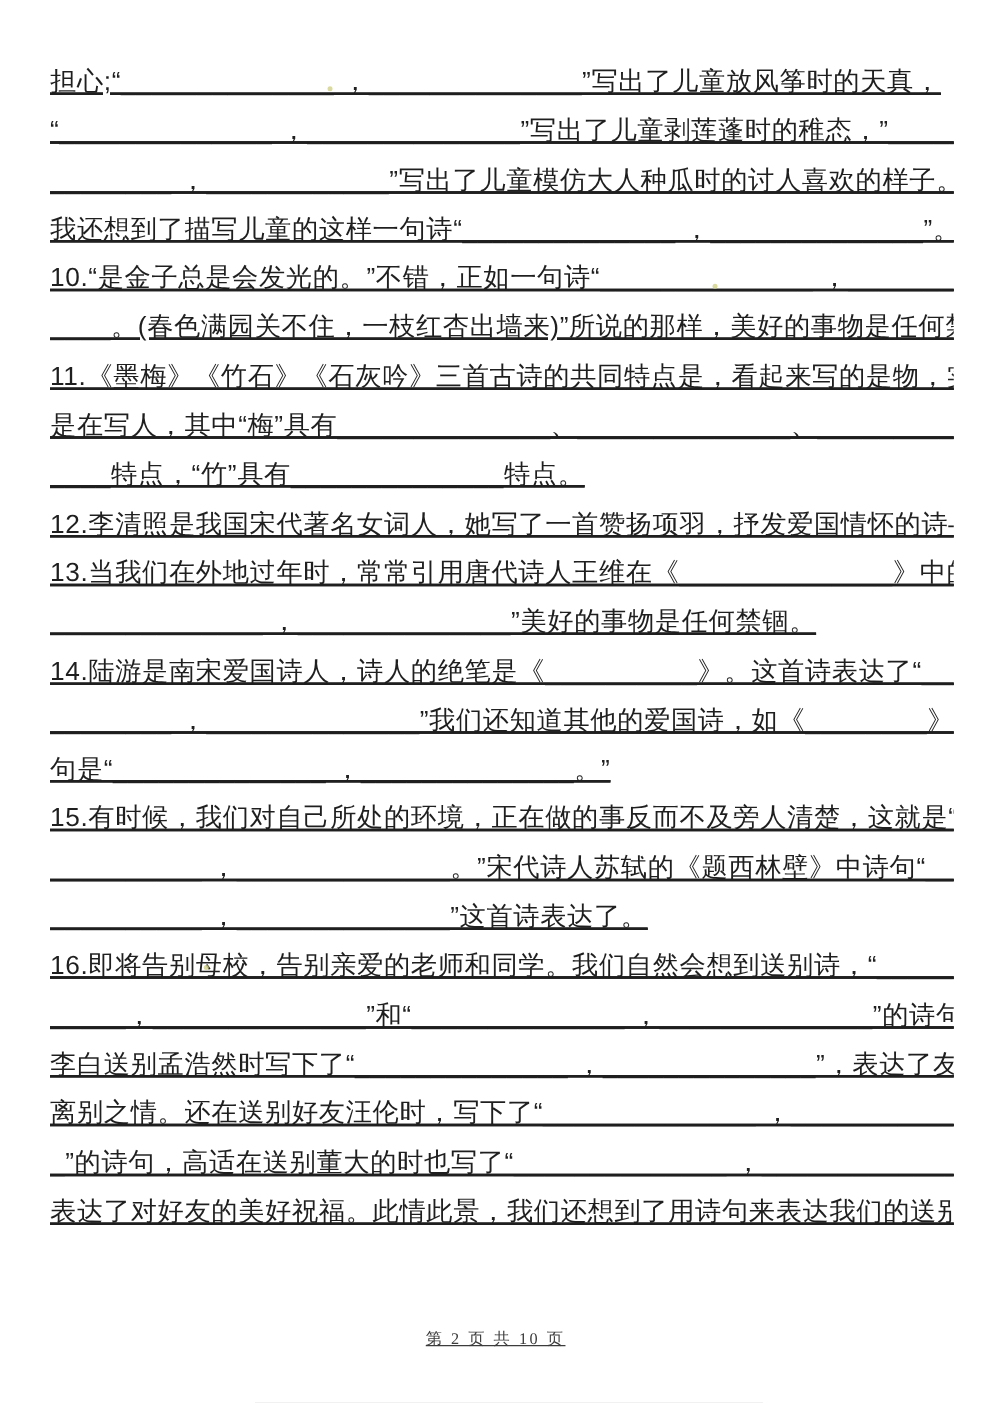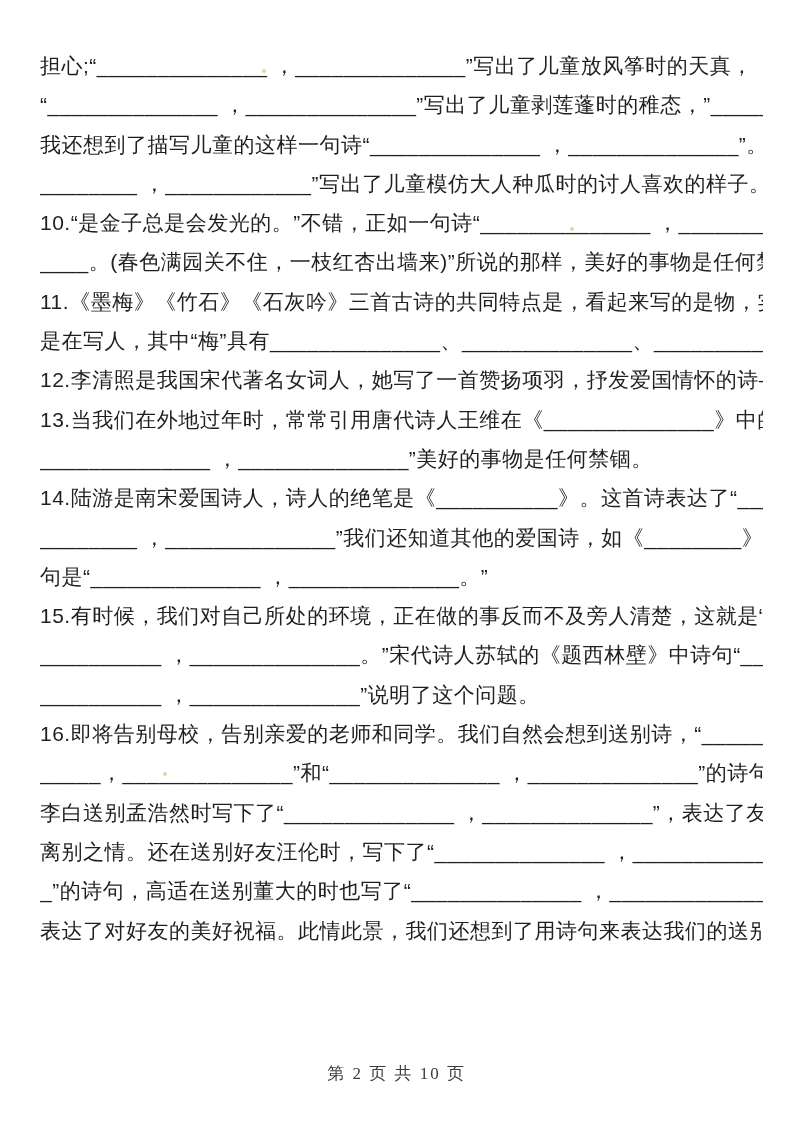--- a/index.html
+++ b/index.html
@@ -1,15 +1,15 @@
 <!DOCTYPE html>
 <html style="--background: #ffffff; --text: #1f1f1f; --footer-text: #3c3c3c; --artifact: #d3d48e;"><head>
 <meta charset="utf-8">
 <style>
-  * { margin: 0; padding: 0; box-sizing: border-box; }
+  * { margin: 0; padding: 0; box-sizing: border-box; text-decoration: underline; }
 
   html, body {
     background: #e8e8e8;
     font-family: "Liberation Sans", "DejaVu Sans", sans-serif;
   }
 
   .page {
     position: relative;
     width: 793px;
     height: 1122px;
@@ -35,21 +35,21 @@
     overflow: hidden;
     font-family: "Liberation Sans", "DejaVu Sans", sans-serif;
   }
 
   .footer {
     position: absolute;
     top: 1062px;
     left: 0;
     right: 0;
     text-align: center;
-    font-size: 17px;
+    font-size: 13px;
     letter-spacing: 2px;
     color: var(--footer-text, #3c3c3c);
     font-family: "Liberation Serif", "DejaVu Serif", serif;
   }
 
   .scan-dot {
     position: absolute;
     width: 4px;
     height: 4px;
     border-radius: 50%;
@@ -61,35 +61,36 @@
   .scan-dot.d3 { left: 163px; top: 772px; }
 </style>
 </head>
 <body>
 
 <div class="page">
 
   <div class="worksheet-lines">
       <div class="line">担心;“______________ ，______________”写出了儿童放风筝时的天真，</div>
       <div class="line">“______________ ，______________”写出了儿童剥莲蓬时的稚态，”_______</div>
+      <div class="line">________ ，____________”写出了儿童模仿大人种瓜时的讨人喜欢的样子。</div>
       <div class="line">我还想到了描写儿童的这样一句诗“______________ ，______________”。</div>
-      <div class="line">________ ，____________”写出了儿童模仿大人种瓜时的讨人喜欢的样子。</div>
       <div class="line">10.“是金子总是会发光的。”不错，正如一句诗“______________ ，____________</div>
       <div class="line">____。(春色满园关不住，一枝红杏出墙来)”所说的那样，美好的事物是任何禁锢</div>
       <div class="line">11.《墨梅》《竹石》《石灰吟》三首古诗的共同特点是，看起来写的是物，实际上</div>
       <div class="line">是在写人，其中“梅”具有______________、______________、__________</div>
+      <div class="line">____特点，“竹”具有______________特点。</div>
       <div class="line">12.李清照是我国宋代著名女词人，她写了一首赞扬项羽，抒发爱国情怀的诗——</div>
       <div class="line">13.当我们在外地过年时，常常引用唐代诗人王维在《______________》中的“_</div>
       <div class="line">______________ ，______________”美好的事物是任何禁锢。</div>
       <div class="line">14.陆游是南宋爱国诗人，诗人的绝笔是《__________》。这首诗表达了“______</div>
       <div class="line">________ ，______________”我们还知道其他的爱国诗，如《________》，诗</div>
       <div class="line">句是“______________ ，______________。”</div>
       <div class="line">15.有时候，我们对自己所处的环境，正在做的事反而不及旁人清楚，这就是“___</div>
       <div class="line">__________ ，______________。”宋代诗人苏轼的《题西林壁》中诗句“____</div>
-      <div class="line">__________ ，______________”说明了这个问题。</div>
+      <div class="line">__________ ，______________”这首诗表达了。</div>
       <div class="line">16.即将告别母校，告别亲爱的老师和同学。我们自然会想到送别诗，“_________</div>
       <div class="line">_____，______________”和“______________ ，______________”的诗句，</div>
       <div class="line">李白送别孟浩然时写下了“______________ ，______________”，表达了友人</div>
       <div class="line">离别之情。还在送别好友汪伦时，写下了“______________ ，____________</div>
       <div class="line">_”的诗句，高适在送别董大的时也写了“______________ ，______________”，</div>
       <div class="line">表达了对好友的美好祝福。此情此景，我们还想到了用诗句来表达我们的送别之</div>
     </div>
 
   <span class="scan-dot d1"></span>
   <span class="scan-dot d2"></span>

